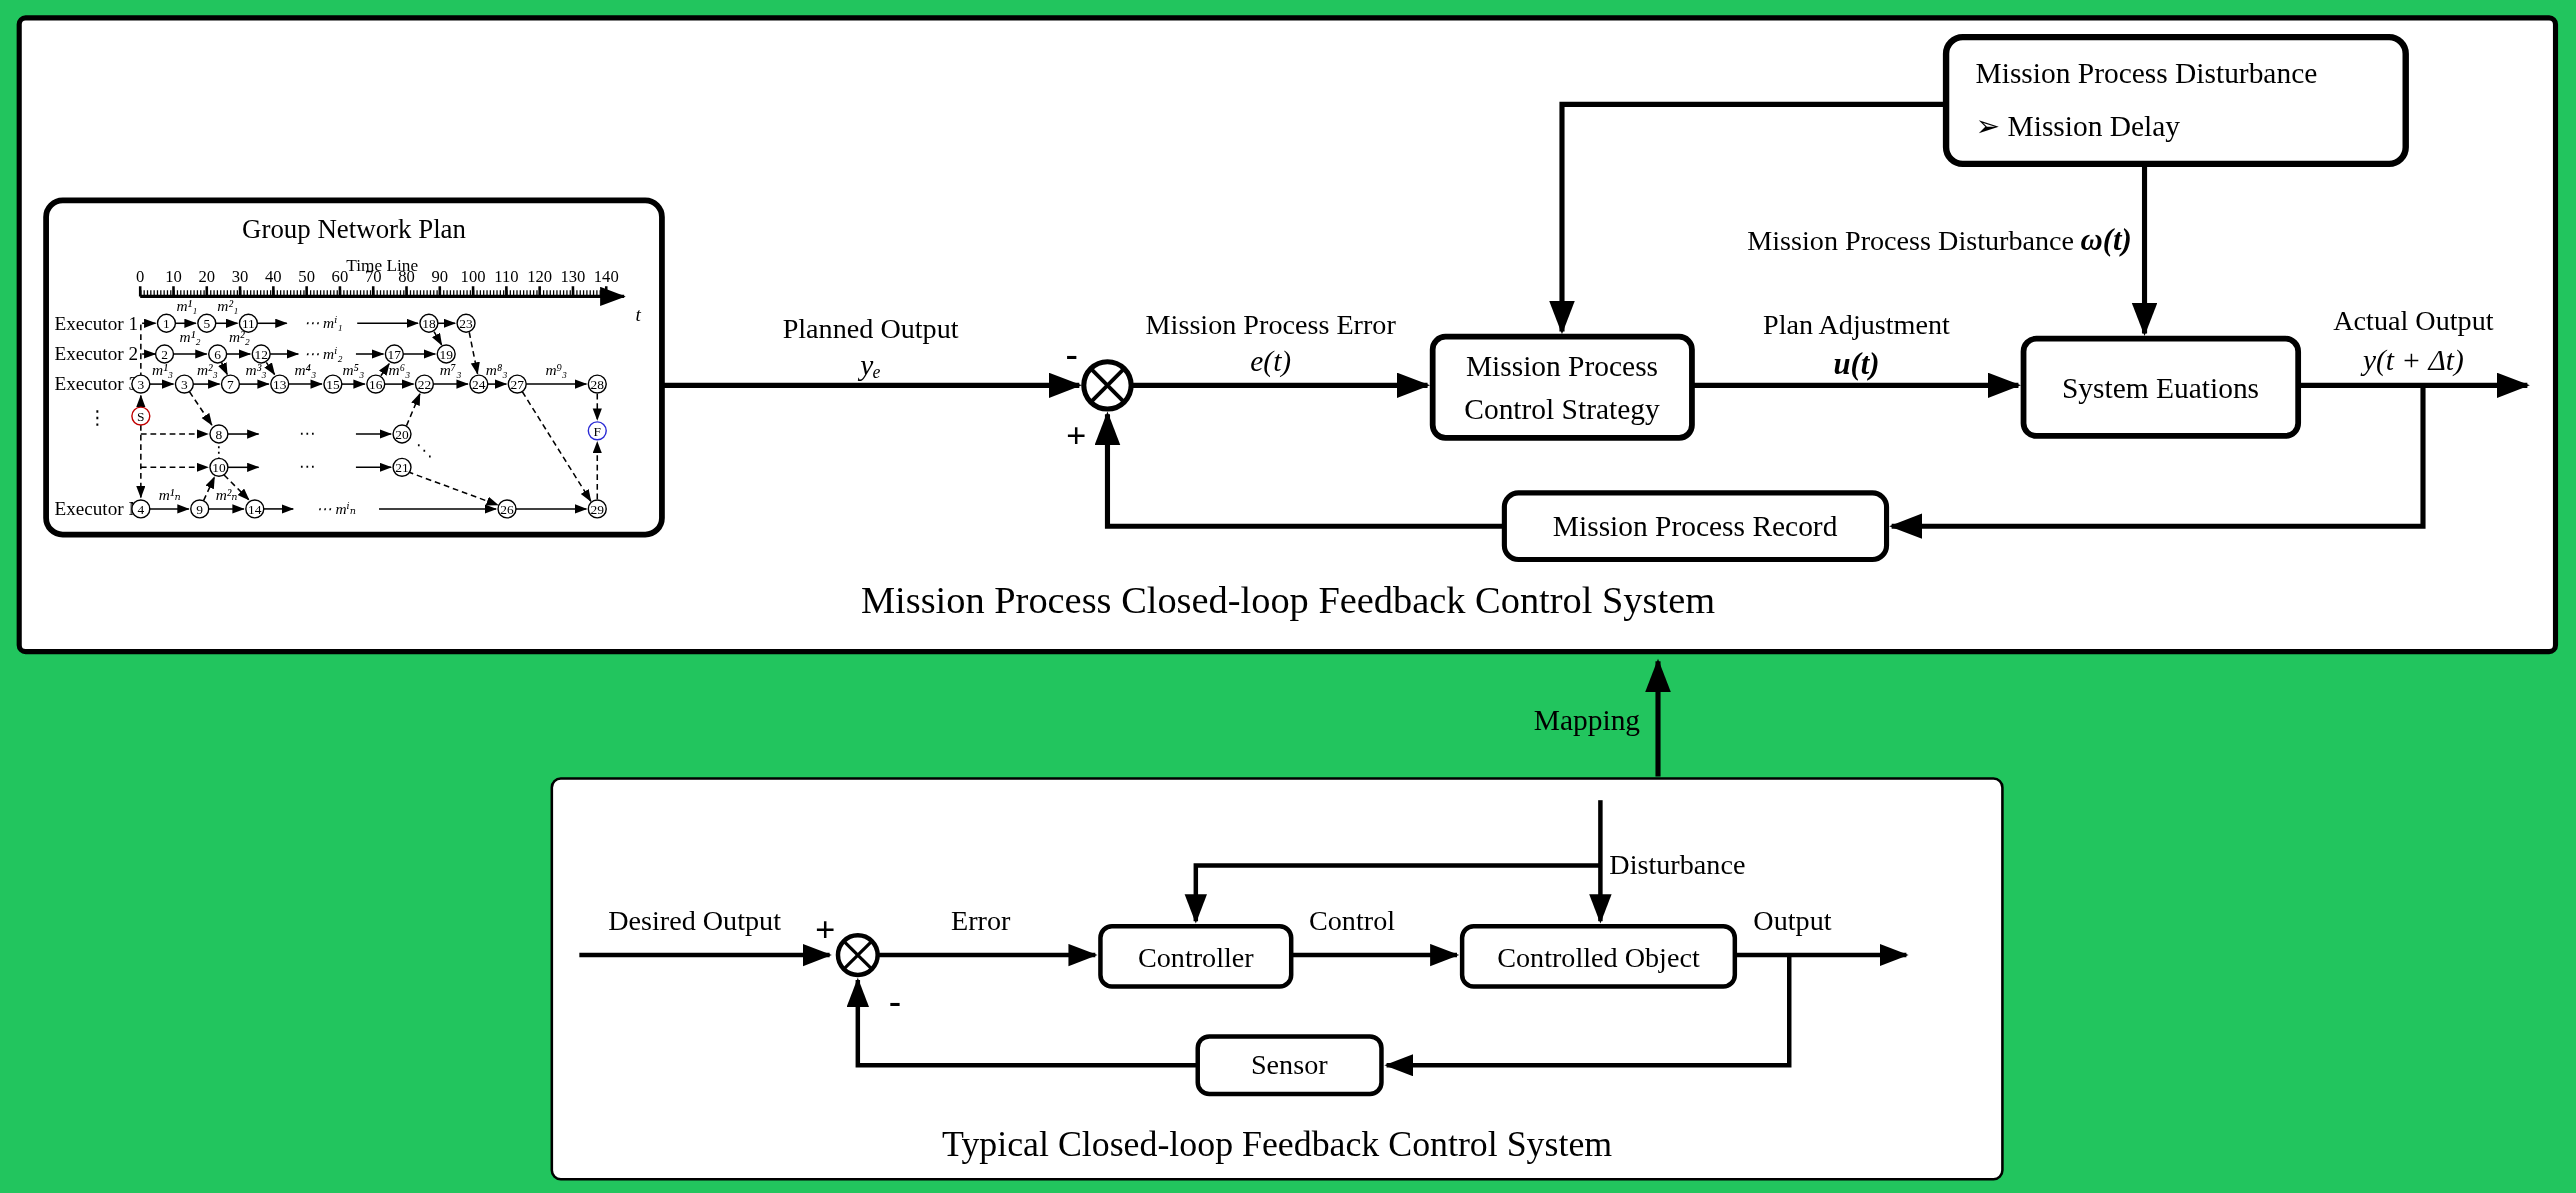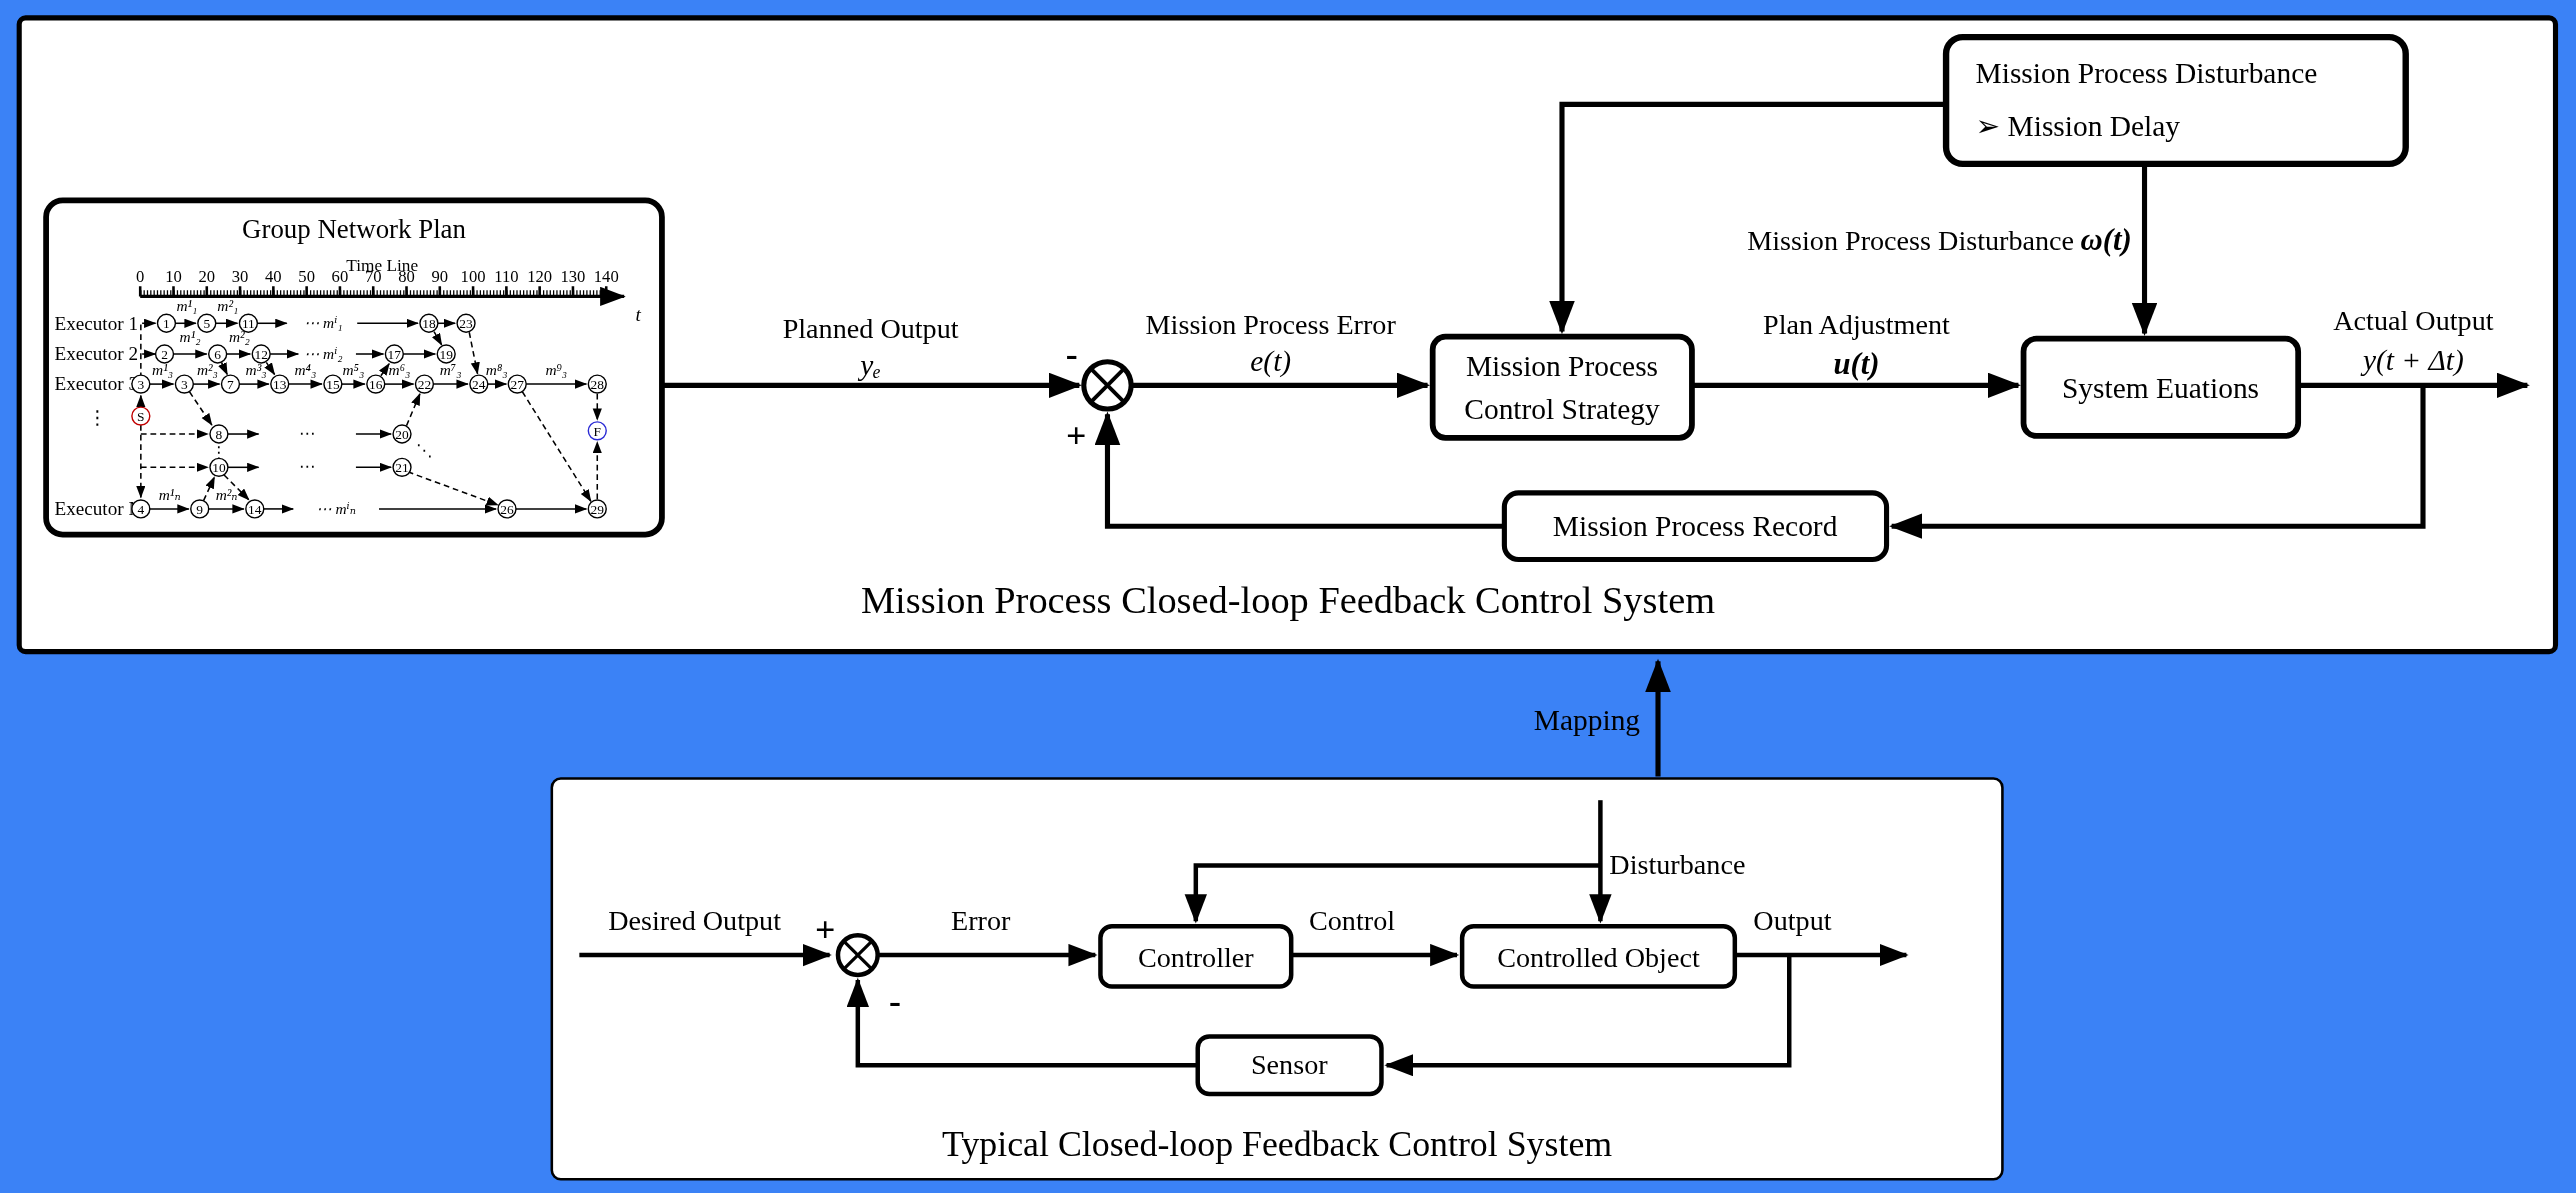--- a/index.html
+++ b/index.html
@@ -1,16 +1,16 @@
 <!DOCTYPE html>
 <html style="font-size:10.2px"><head>
 <meta charset="utf-8">
 <style>
   html,body{margin:0;padding:0;background:#ffffff;}
-  .stage{width:100%;background:#3b82f6;}
+  .stage{width:100%;background:#22c55e;}
   svg{display:block;width:100%;height:auto;}
   text{font-family:"Liberation Serif","DejaVu Serif",serif;fill:#000;}
   .lbl{font-size:44px;}
   .sym{font-size:46px;font-style:italic;}
   .symb{font-size:48px;font-style:italic;font-weight:bold;}
   .boxtxt{font-size:46px;}
   .title{font-size:60px;}
   .title2{font-size:56px;}
   .sign{font-size:56px;font-weight:bold;}
   .mid{text-anchor:middle;}

